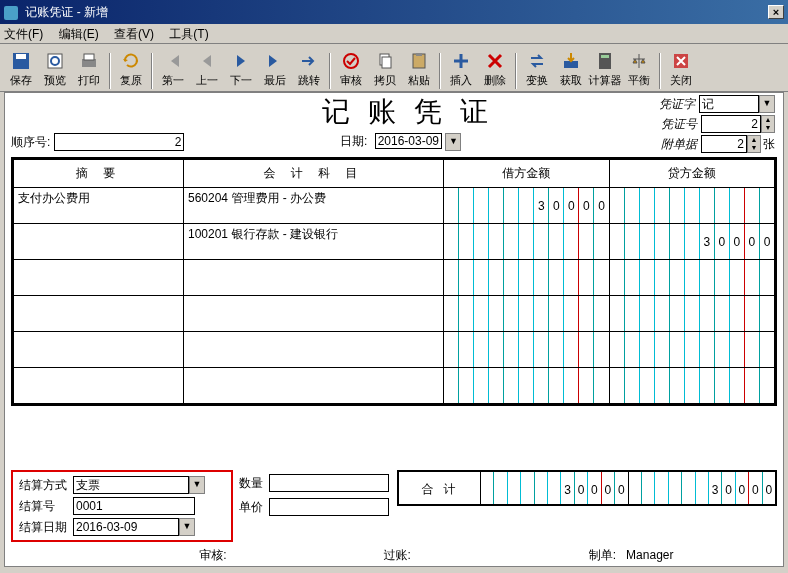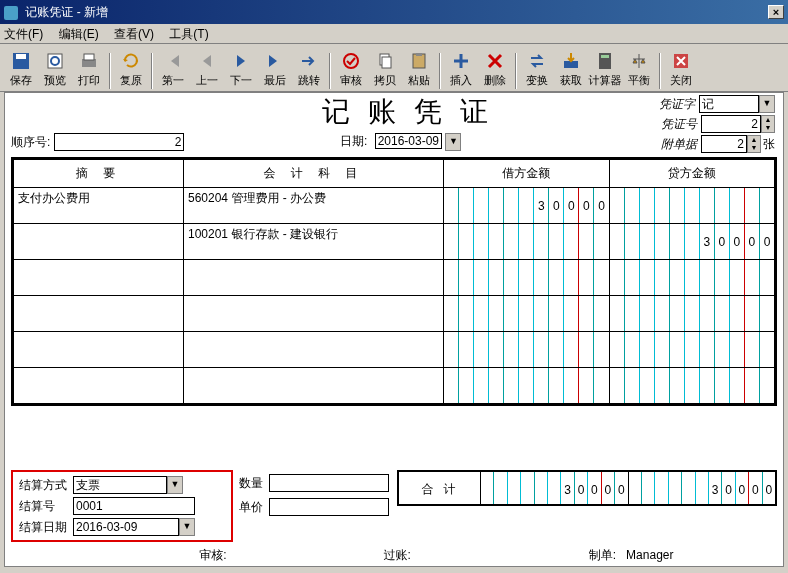--- a/index.html
+++ b/index.html
@@ -629,21 +629,21 @@
             </td>
           </tr>
         </tbody>
     </table>
   </div>
 
   <div class="bottom-panel">
     <div class="redbox">
       <div class="frow">
         <span class="flabel">结算方式</span>
-        <span class="input" style="width:94px;">支票</span>
+        <span class="input" style="width:116px;">支票</span>
         <span class="dropdown-btn">▼</span>
       </div>
       <div class="frow">
         <span class="flabel">结算号</span>
         <span class="input" style="width:122px;">0001</span>
       </div>
       <div class="frow">
         <span class="flabel">结算日期</span>
         <span class="input" style="width:106px;">2016-03-09</span>
         <span class="dropdown-btn">▼</span>

